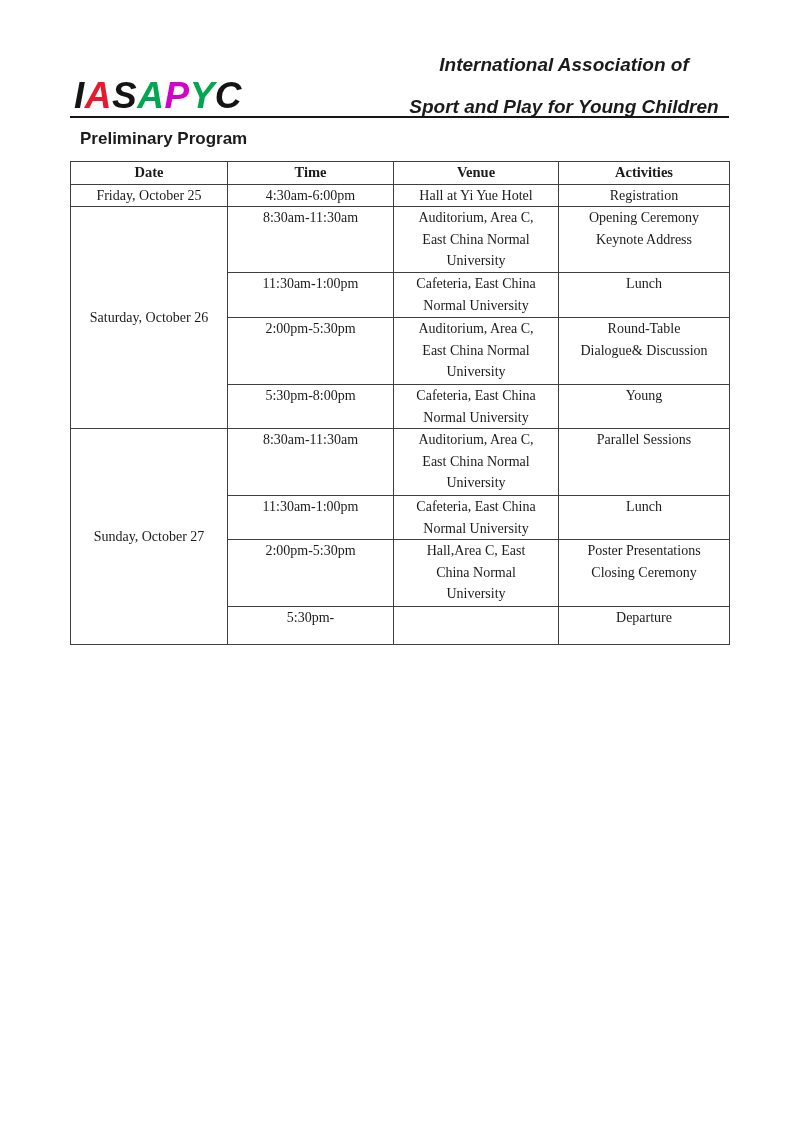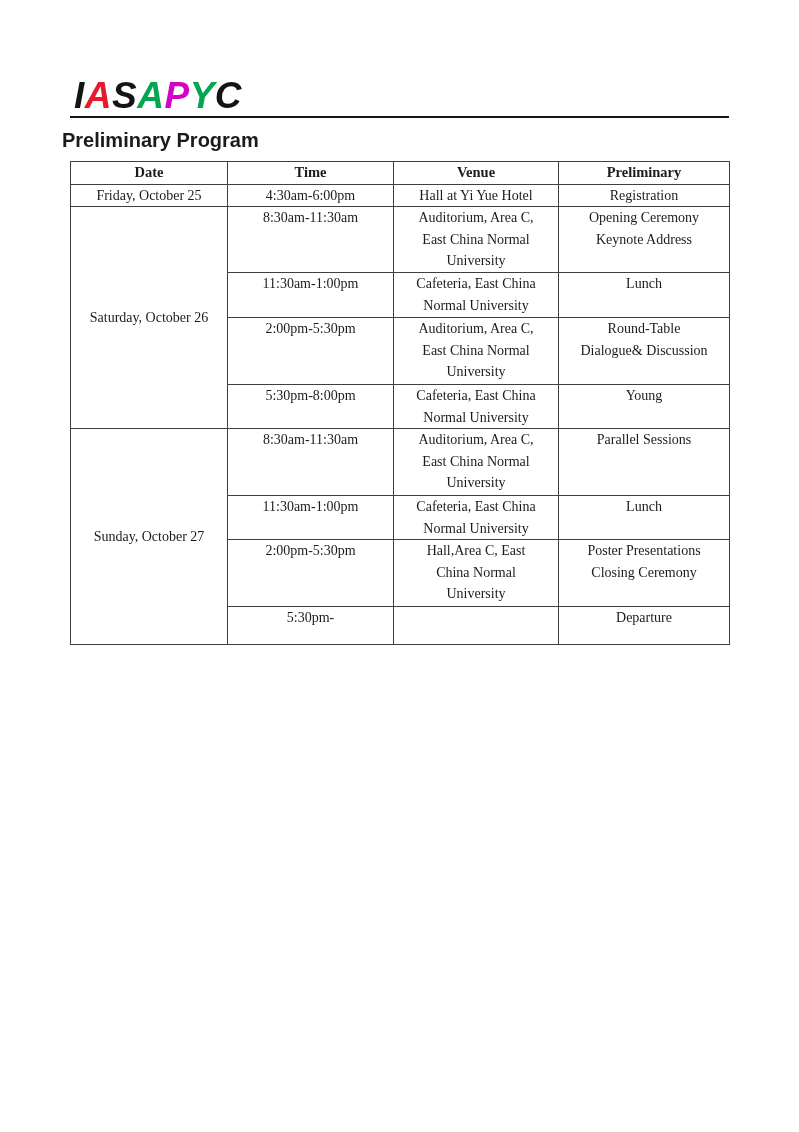--- a/index.html
+++ b/index.html
@@ -17,23 +17,23 @@
     position:absolute; left:396px; top:44px; width:336px; text-align:center;
     font-family:"Liberation Sans", sans-serif;
     font-style:italic; font-weight:700; font-size:19px;
   }
   .org-title .line { line-height:42px; white-space:nowrap; }
   .rule {
     position:absolute; left:70px; top:116px; width:659px; height:0;
     border-top:2px solid #161616;
   }
   .section-title {
-    position:absolute; left:62px; top:129px;
+    position:absolute; left:80px; top:129px;
     font-family:"Liberation Sans", sans-serif;
-    font-weight:700; font-size:20px;
+    font-weight:700; font-size:17px;
   }
   table.program {
     position:absolute; left:70px; top:161px; width:659px;
     border-collapse:collapse; table-layout:fixed;
     font-size:14px; line-height:21.5px;
   }
   .program th, .program td {
     border:1px solid #3f3f3f; padding:0 2px;
     text-align:center; vertical-align:top; overflow:hidden;
   }
@@ -51,38 +51,42 @@
 </style>
 </head>
 <body>
 
 <div class="page">
 
   <div class="logo">
     <span style="color: rgb(20, 20, 20);">I</span><span style="color: rgb(232, 25, 44);">A</span><span style="color: rgb(20, 20, 20);">S</span><span style="color: rgb(0, 166, 80);">A</span><span style="color: rgb(212, 2, 201);">P</span><span style="color: rgb(0, 166, 80);">Y</span><span style="color: rgb(20, 20, 20);">C</span>
   </div>
 
+  <div class="org-title">
+    <div class="line">International Association of</div>
+    <div class="line">Sport and Play for Young Children</div>
+  </div>
 
   <div class="rule"></div>
 
   <div class="section-title">Preliminary Program</div>
 
   <table class="program">
     <colgroup>
       <col style="width:157px">
         <col style="width:166px">
         <col style="width:165px">
         <col style="width:171px">
     </colgroup>
     <tbody>
       <tr class="h22">
         <th>Date</th>
         <th>Time</th>
         <th>Venue</th>
-        <th>Preliminary</th>
+        <th>Activities</th>
       </tr>
 
       <tr class="h22">
         <td class="date-cell">Friday, October 25</td>
         <td>4:30am-6:00pm</td>
         <td>
           <span class="cell-line">Hall at Yi Yue Hotel</span>
         </td>
         <td>
           <span class="cell-line">Registration</span>

